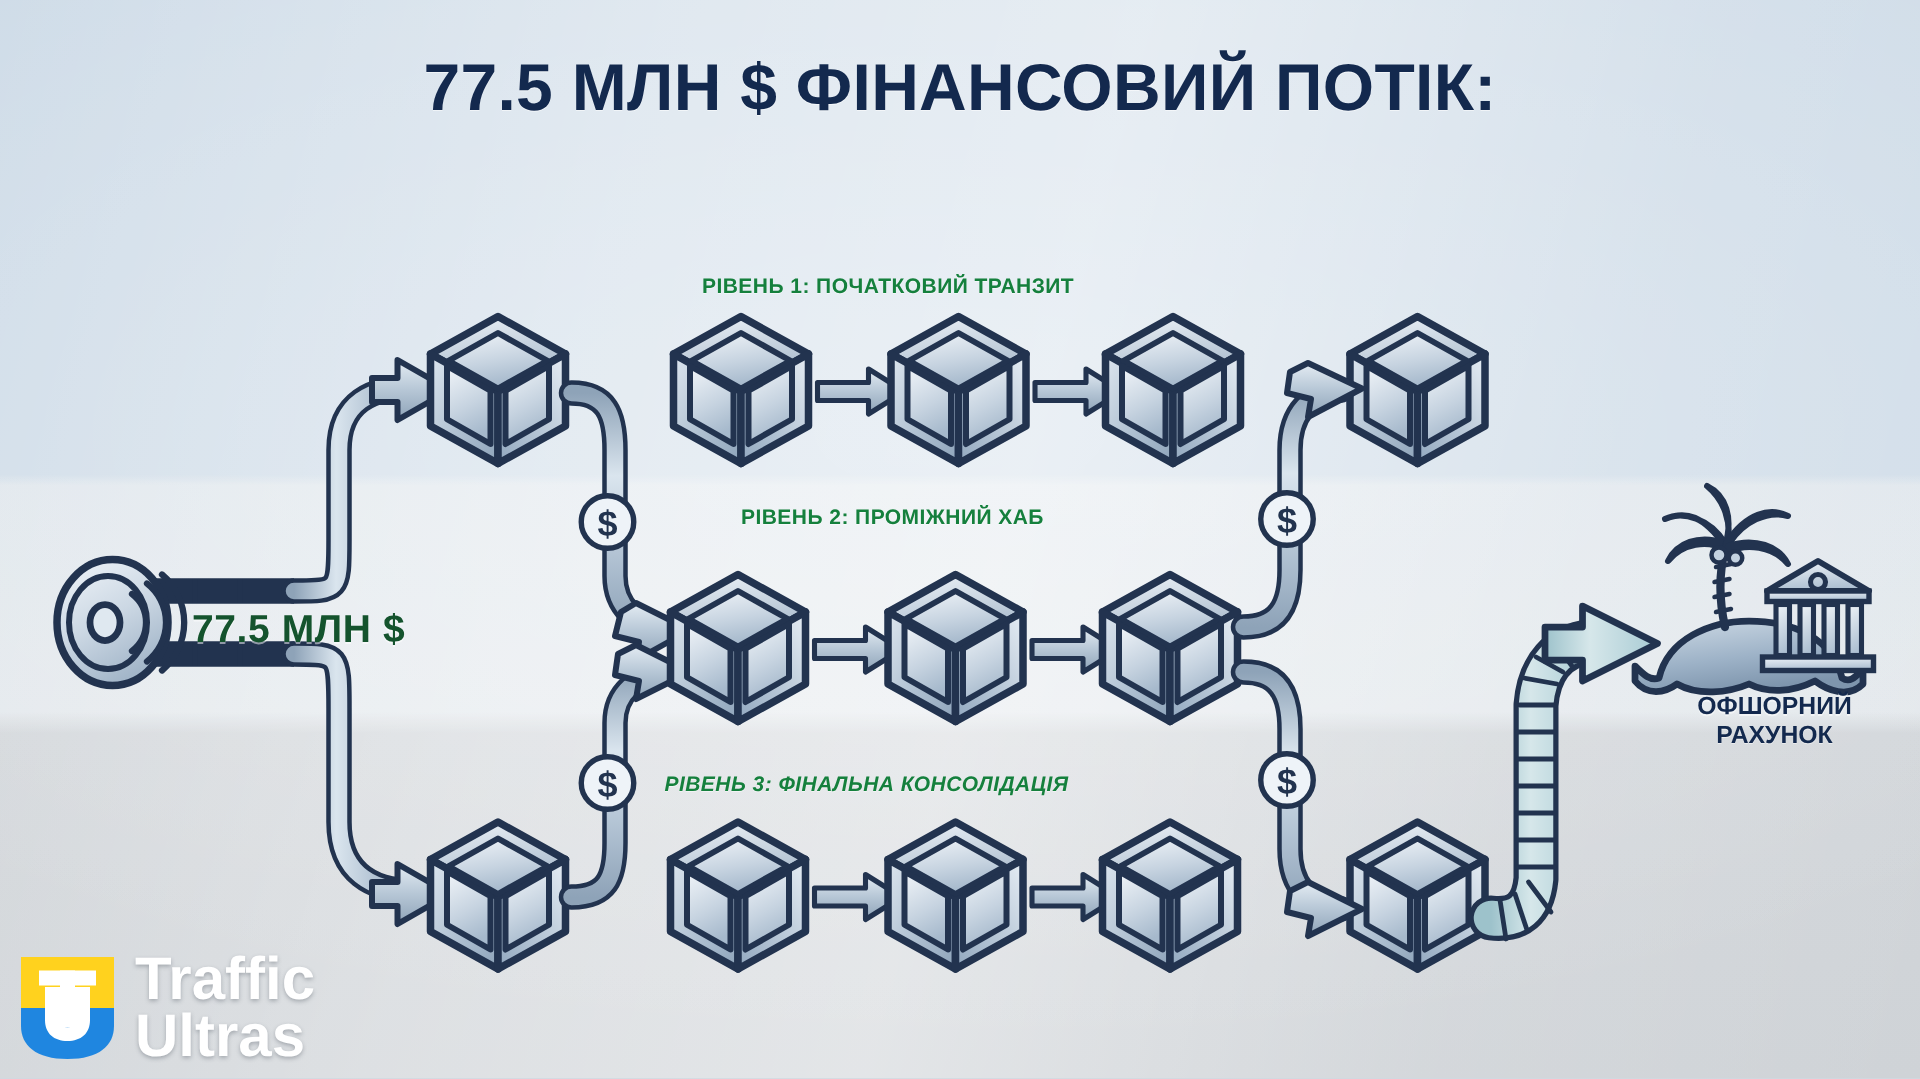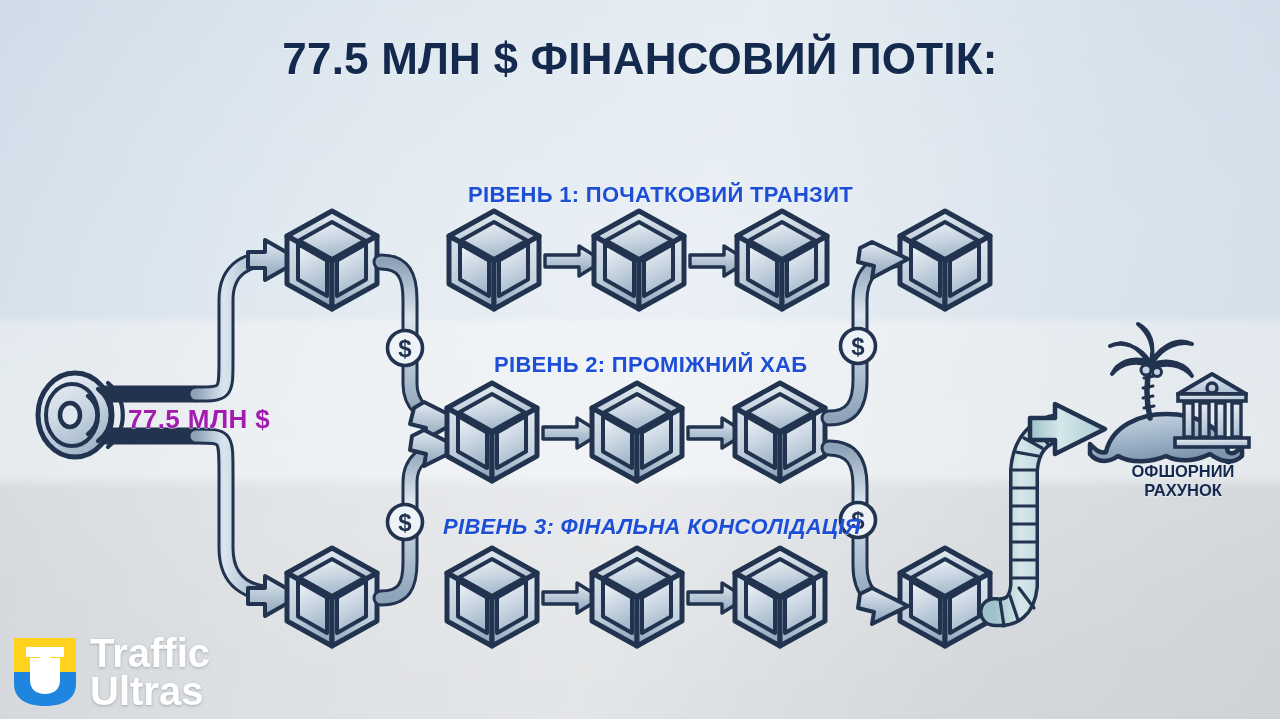--- a/index.html
+++ b/index.html
@@ -25,32 +25,32 @@
   #title{
     position:absolute;left:0;right:0;top:34px;text-align:center;
     color:#13294e;font-weight:800;font-size:44px;line-height:1.13;
     letter-spacing:0.2px;
     text-shadow:0 1px 0 rgba(255,255,255,.55);
   }
   #title .ln{display:block;white-space:nowrap;}
 
   
   .level-label{
-    position:absolute;color:#1d4ed8;font-weight:800;font-size:22px;
+    position:absolute;color:#15803d;font-weight:800;font-size:14px;
     letter-spacing:.3px;white-space:nowrap;
     text-shadow:0 1px 0 rgba(255,255,255,.5);
   }
   #lvl1{left:468px;top:182px;}
-  #lvl2{left:494px;top:352px;}
+  #lvl2{left:494px;top:336px;}
   #lvl3{left:443px;top:514px;font-style:italic;}
 
   
   #amount{
     position:absolute;left:128px;top:404px;
-    color:#a21caf;font-weight:800;font-size:26px;letter-spacing:.4px;
+    color:#14532d;font-weight:800;font-size:26px;letter-spacing:.4px;
     white-space:nowrap;text-shadow:0 1px 0 rgba(255,255,255,.5);
   }
 
   
   #offshore-cap{
     position:absolute;left:1093px;top:462px;width:180px;text-align:center;
     color:#13294e;font-weight:800;font-size:16.5px;line-height:1.18;
     text-shadow:0 1px 0 rgba(255,255,255,.5);
   }
   #offshore-cap span{display:block;white-space:nowrap;}

